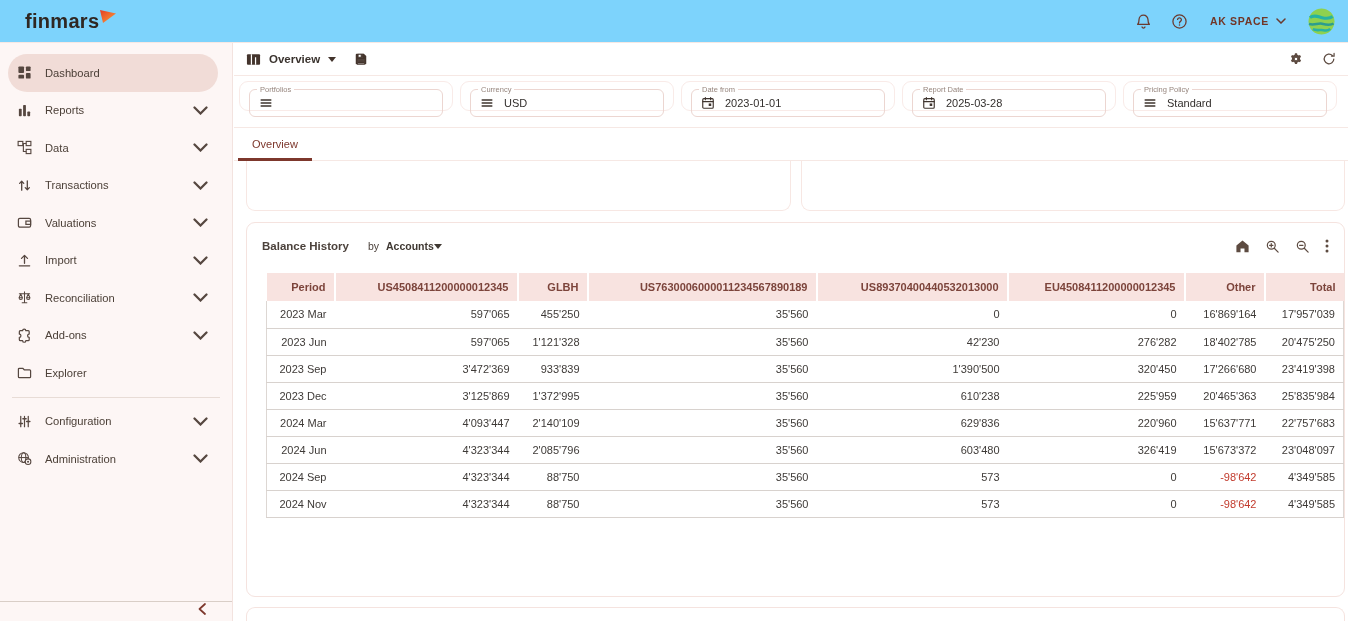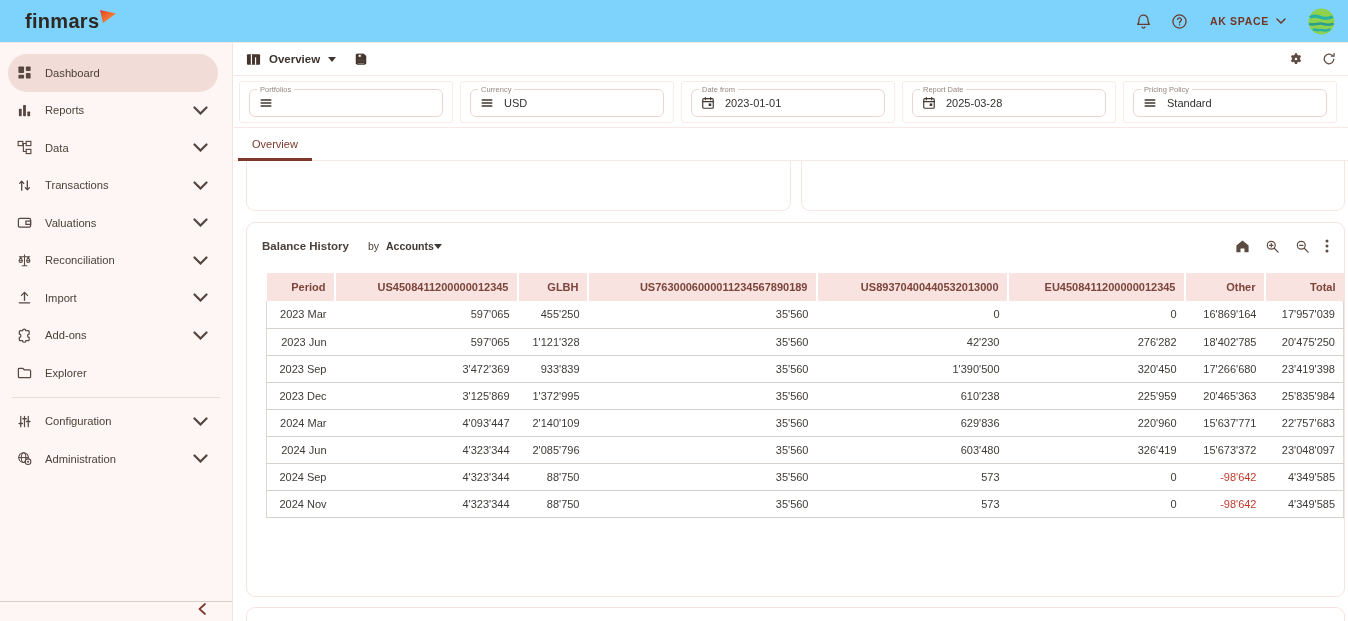--- a/index.html
+++ b/index.html
@@ -58,21 +58,21 @@
            padding:0 12px;}
   .tool-left{display:flex;align-items:center;gap:8px;}
   .layout-btn{display:flex;align-items:center;gap:8px;background:none;border:none;cursor:pointer;}
   .layout-label{font-size:11.5px;font-weight:700;color:#3a332e;}
   .tool-right{margin-left:auto;display:flex;align-items:center;gap:19px;}
   .tool-btn{background:none;border:none;cursor:pointer;color:#5f4b42;display:flex;}
 
   
   .filters{height:52px;border-bottom:1px solid var(--line-pink);display:flex;gap:7px;
            padding:5px 0 0 5px;}
-  .filter-box{width:214px;height:42px;border:1px solid #f9ebe8;border-radius:3px;background:#fff;
+  .filter-box{width:214px;height:30px;border:1px solid #f9ebe8;border-radius:9px;background:#fff;
               position:relative;cursor:pointer;}
   .filter-label{position:absolute;top:3px;left:17px;font-size:7.5px;color:#97867e;background:#fff;
                 padding:0 3px;z-index:1;}
   .filter-inner{position:absolute;left:9px;right:9px;top:7px;height:28px;border:1px solid #ecd6d1;
                 border-radius:6px;display:flex;align-items:center;padding:0 9px;gap:10px;}
   .filter-inner .ic{width:14px;height:14px;color:#3e342e;}
   .filter-value{font-size:11px;color:#332f2d;}
 
   
   .tabrow{height:33px;border-bottom:1px solid var(--line-pink);position:relative;display:flex;}
@@ -241,40 +241,40 @@
           </span>
           <span class="side-label">Valuations</span>
           <span class="ic side-chev">
             <svg viewBox="0 0 10 6" width="100%" fill="none" stroke="currentColor" stroke-width="1.5" stroke-linecap="round">
               <path d="M1 1l4 4 4-4"></path>
             </svg>
           </span>
         </div>
         <div class="side-item">
           <span class="ic">
+            <svg viewBox="0 0 16 16" fill="none" stroke="currentColor" width="100%" height="100%" stroke-width="1.4" stroke-linecap="round" stroke-linejoin="round">
+              <path d="M8 11V2.5M8 2.5 4.8 5.7M8 2.5l3.2 3.2M2.5 13.7h11"></path>
+            </svg>
+          </span>
+          <span class="side-label">Import</span>
+          <span class="ic side-chev">
+            <svg viewBox="0 0 10 6" width="100%" fill="none" stroke="currentColor" stroke-width="1.5" stroke-linecap="round">
+              <path d="M1 1l4 4 4-4"></path>
+            </svg>
+          </span>
+        </div>
+        <div class="side-item">
+          <span class="ic">
             <svg viewBox="0 0 16 16" fill="none" stroke="currentColor" width="100%" height="100%" stroke-width="1.1" stroke-linecap="round" stroke-linejoin="round">
               <path d="M8 2v11.5M5.5 13.5h5M2.5 4h11"></path>
               <path d="M4 4.2 2.2 8.3h3.6L4 4.2zM2.2 8.3a1.8 1.8 0 0 0 3.6 0"></path>
               <path d="M12 4.2l-1.8 4.1h3.6L12 4.2zM10.2 8.3a1.8 1.8 0 0 0 3.6 0"></path>
             </svg>
           </span>
           <span class="side-label">Reconciliation</span>
-          <span class="ic side-chev">
-            <svg viewBox="0 0 10 6" width="100%" fill="none" stroke="currentColor" stroke-width="1.5" stroke-linecap="round">
-              <path d="M1 1l4 4 4-4"></path>
-            </svg>
-          </span>
-        </div>
-        <div class="side-item">
-          <span class="ic">
-            <svg viewBox="0 0 16 16" fill="none" stroke="currentColor" width="100%" height="100%" stroke-width="1.4" stroke-linecap="round" stroke-linejoin="round">
-              <path d="M8 11V2.5M8 2.5 4.8 5.7M8 2.5l3.2 3.2M2.5 13.7h11"></path>
-            </svg>
-          </span>
-          <span class="side-label">Import</span>
           <span class="ic side-chev">
             <svg viewBox="0 0 10 6" width="100%" fill="none" stroke="currentColor" stroke-width="1.5" stroke-linecap="round">
               <path d="M1 1l4 4 4-4"></path>
             </svg>
           </span>
         </div>
         <div class="side-item">
           <span class="ic">
             <svg viewBox="0 0 16 16" fill="none" stroke="currentColor" width="100%" height="100%" stroke-width="1.3" stroke-linejoin="round">
               <path d="M6 2.9a1.7 1.7 0 0 1 3.4 0H12a1 1 0 0 1 1 1v2.6a1.7 1.7 0 0 0 0 3.4V12.5a1 1 0 0 1-1 1H9.4a1.7 1.7 0 0 1-3.4 0H3.5a1 1 0 0 1-1-1V9.9a1.7 1.7 0 0 0 0-3.4V3.9a1 1 0 0 1 1-1H6z"></path>

